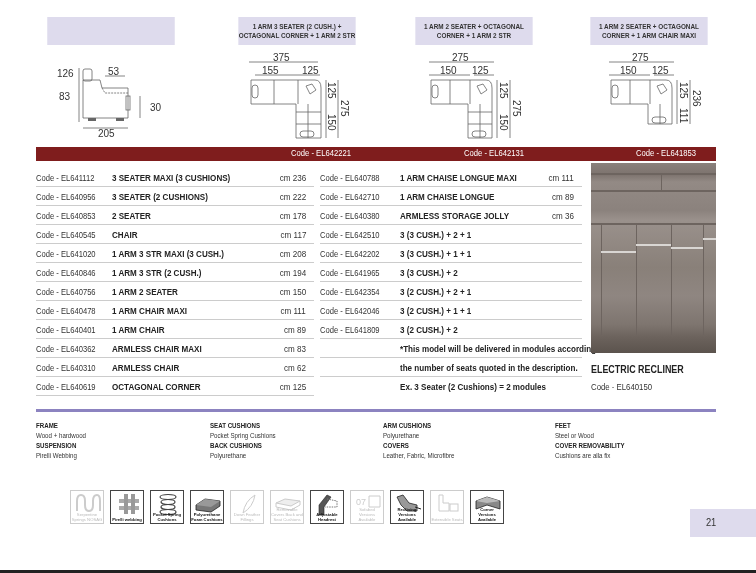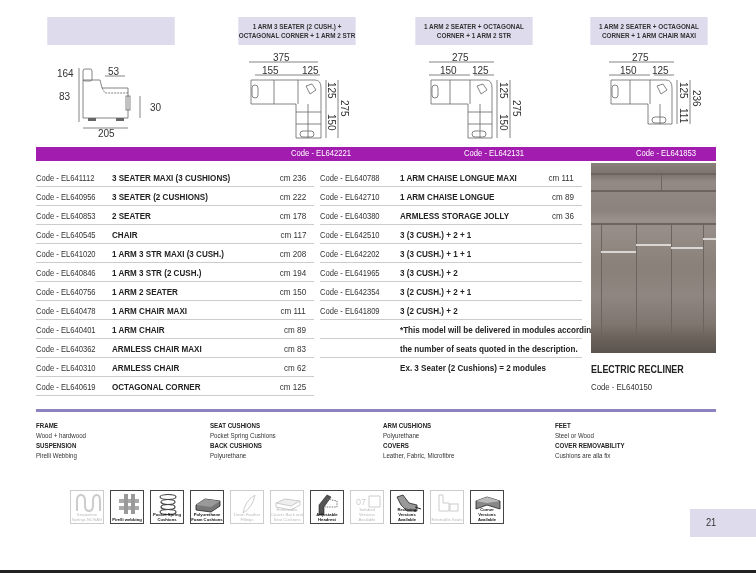--- a/index.html
+++ b/index.html
@@ -10,21 +10,21 @@
   #hdr0 { left: 36px; width: 150px; }
   #hdr1 { left: 228px; width: 138px; }
   #hdr2 { left: 405px; width: 138px; }
   #hdr3 { left: 580px; width: 138px; }
 
   .diagram { position: absolute; }
   .diagram svg { position: absolute; left: 0; top: 0; overflow: visible; }
   .dim { font-size: 10px; color: #333; position: absolute; }
   .dimv { writing-mode: vertical-rl; }
 
-  .code-band { position: absolute; left: 36px; top: 147px; width: 680px; height: 14px; background: #a21caf; color: #fff; font-size: 9px; }
+  .code-band { position: absolute; left: 36px; top: 147px; width: 680px; height: 14px; background: #7f1d1d; color: #fff; font-size: 9px; }
   .code-band span { position: absolute; top: 1px; transform: scaleX(0.85); transform-origin: left; }
 
   .list { position: absolute; }
   .row { position: relative; height: 19px; border-bottom: 1px solid #ccc; font-size: 9.5px; line-height: 19px; white-space: nowrap; }
   .row .code { position: absolute; left: 0; color: #333; transform: scaleX(0.8); transform-origin: left; }
   .row .desc { position: absolute; font-weight: bold; color: #222; transform: scaleX(0.85); transform-origin: left; }
   .row .cm { position: absolute; right: 8px; color: #333; transform: scaleX(0.85); transform-origin: right; }
   .row.note .desc { left: 0; }
   #listL { left: 36px; top: 168px; width: 278px; }
   #listL .desc { left: 76px; }
@@ -71,21 +71,21 @@
       <path d="M52 28 L55 33 L78 33" stroke-dasharray="2 1"></path>
       <rect x="76" y="36" width="4" height="14"></rect>
       <line x1="29" y1="8" x2="29" y2="62"></line>
       <line x1="33" y1="68" x2="78" y2="68"></line>
       <line x1="55" y1="16" x2="75" y2="16"></line>
       <line x1="90" y1="36" x2="90" y2="58"></line>
     </g>
     <rect x="38" y="58" width="8" height="3" fill="#666"></rect>
     <rect x="66" y="58" width="8" height="3" fill="#666"></rect>
   </svg>
-  <span class="dim" style="left:7px;top:8px;">164</span>
+  <span class="dim" style="left:7px;top:8px;">126</span>
   <span class="dim" style="left:58px;top:6px;">53</span>
   <span class="dim" style="left:9px;top:31px;">83</span>
   <span class="dim" style="left:100px;top:42px;">30</span>
   <span class="dim" style="left:48px;top:68px;">205</span>
 </div>
 
 <div class="diagram" style="left:248px;top:52px;width:100px;height:92px;">
   <svg width="100" height="92">
     <g fill="none" stroke="#666" stroke-width="0.8">
       <line x1="1" y1="10" x2="70" y2="10"></line>
@@ -259,20 +259,24 @@
     </div>
   <div class="row">
       <span class="code">Code - EL641965</span>
       <span class="desc">3 (3 CUSH.) + 2</span>
     </div>
   <div class="row">
       <span class="code">Code - EL642354</span>
       <span class="desc">3 (2 CUSH.) + 2 + 1</span>
     </div>
   <div class="row">
+      <span class="code">Code - EL642046</span>
+      <span class="desc">3 (2 CUSH.) + 1 + 1</span>
+    </div>
+  <div class="row">
       <span class="code">Code - EL641809</span>
       <span class="desc">3 (2 CUSH.) + 2</span>
     </div>
   <div class="row note">
       <span class="desc">*This model will be delivered in modules according to</span>
     </div>
   <div class="row note">
       <span class="desc">the number of seats quoted in the description.</span>
     </div>
   <div class="row note" style="border-bottom:none;">

